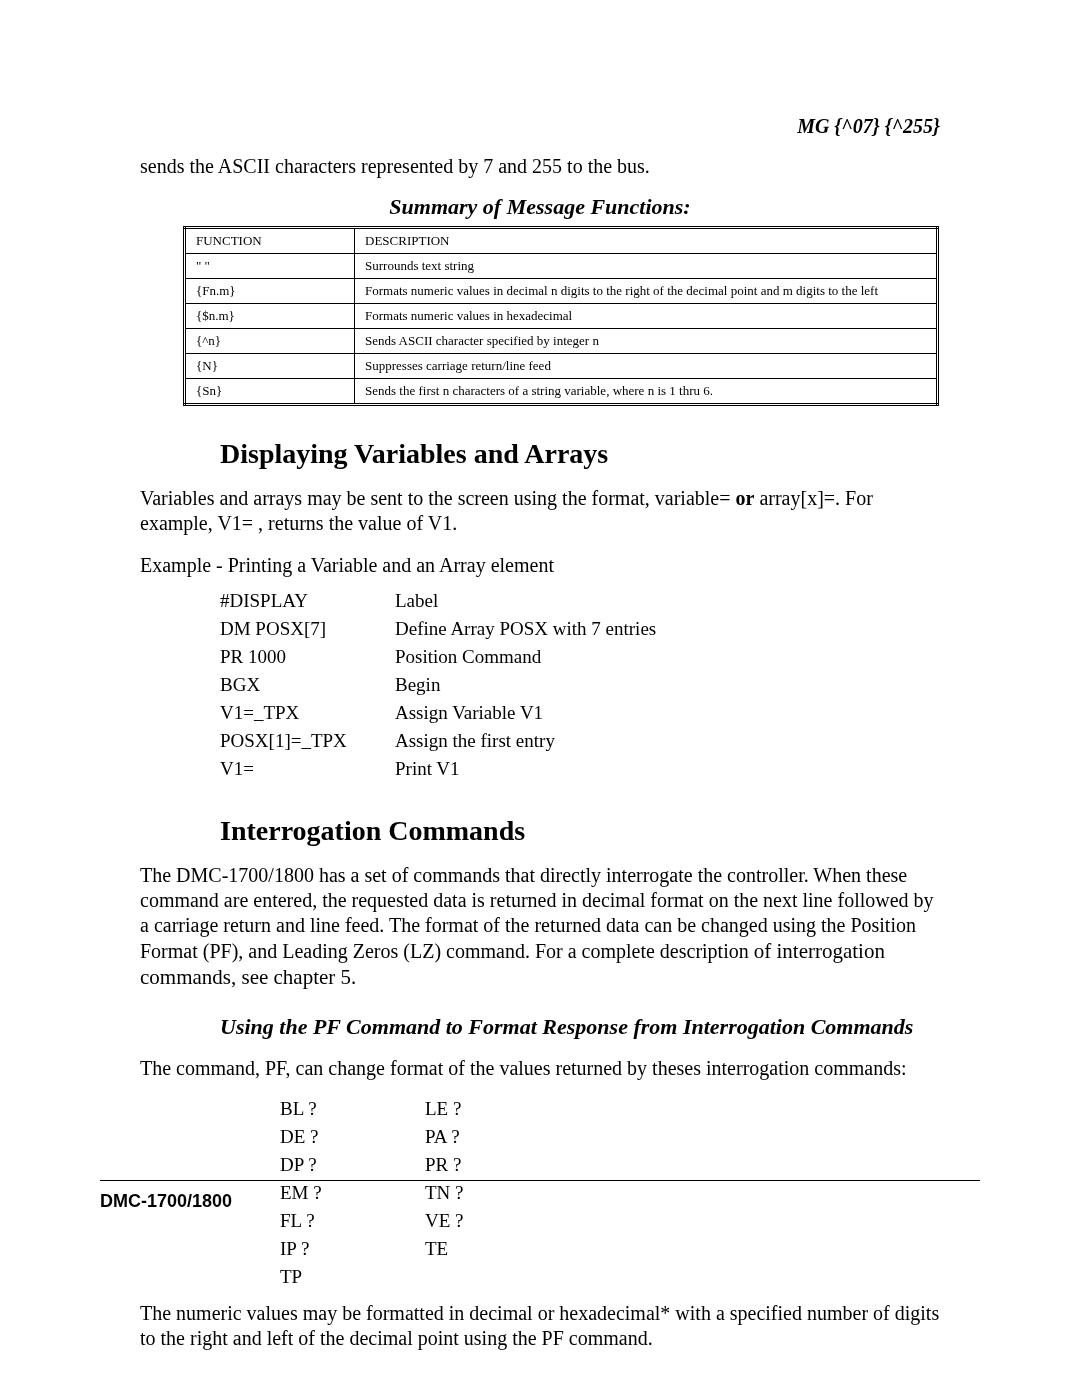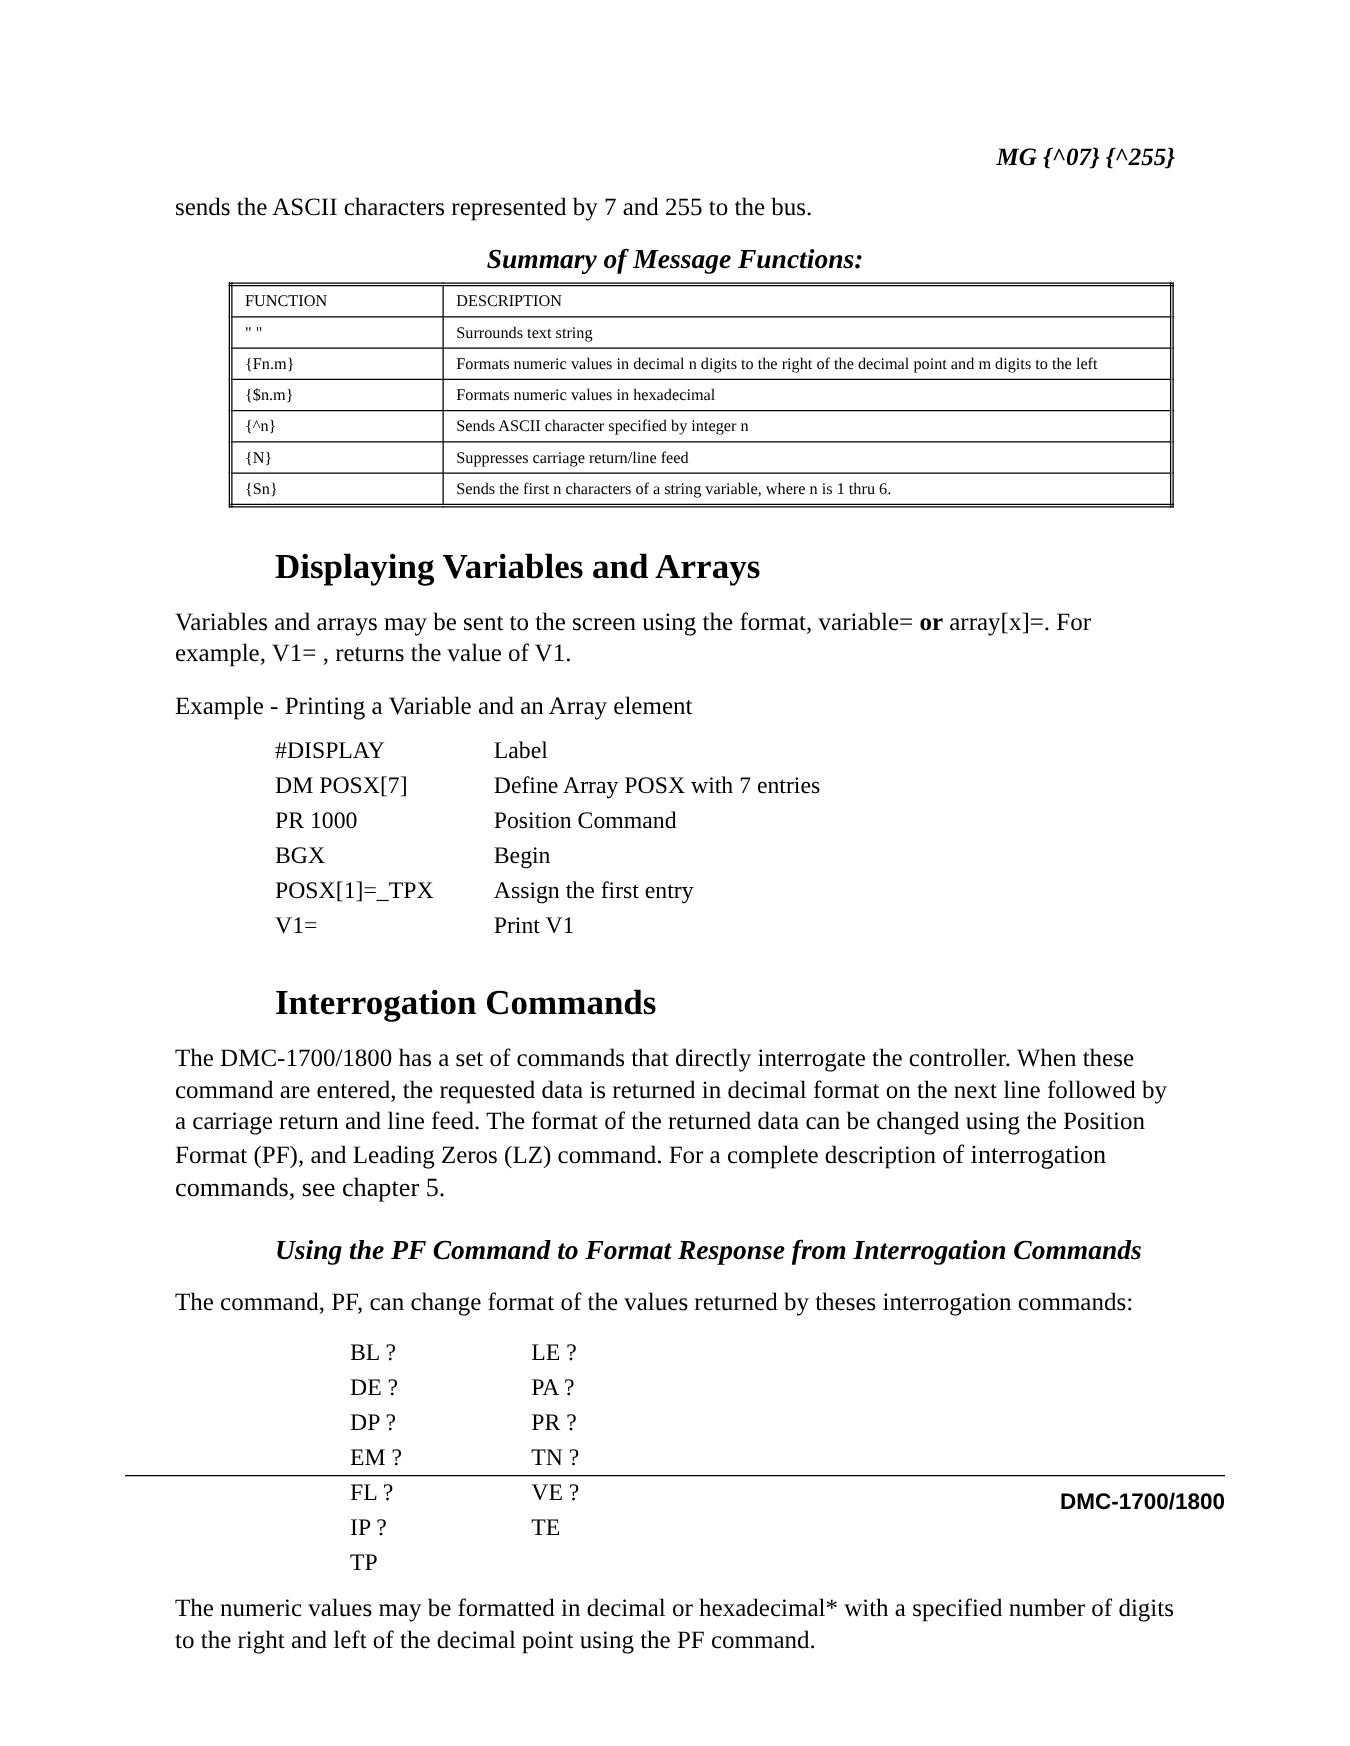--- a/index.html
+++ b/index.html
@@ -99,21 +99,21 @@
   .footer {
     position: absolute;
     left: 100px;
     right: 100px;
     bottom: 185px;
     border-top: 1px solid #000;
     padding-top: 10px;
     font-size: 18px;
     font-family: Arial, Helvetica, sans-serif;
     display: flex;
-    justify-content: flex-end;
+    justify-content: flex-start;
     margin-top: 44px;
   }
   .footer .left { font-weight: bold; }
   .footer .right { font-weight: bold; }
   .footer .bullet { font-weight: bold; padding: 0 4px; }
   .mixed-span { font-size: 21px; }
 </style>
 </head>
 <body>
 
@@ -182,20 +182,24 @@
         </tr>
     <tr>
           <td class="col-a">PR 1000</td>
           <td>Position Command</td>
         </tr>
     <tr>
           <td class="col-a">BGX</td>
           <td>Begin</td>
         </tr>
     <tr>
+          <td class="col-a">V1=_TPX</td>
+          <td>Assign Variable V1</td>
+        </tr>
+    <tr>
           <td class="col-a">POSX[1]=_TPX</td>
           <td>Assign the first entry</td>
         </tr>
     <tr>
           <td class="col-a">V1=</td>
           <td>Print V1</td>
         </tr>
   </tbody>
     </table>
 

